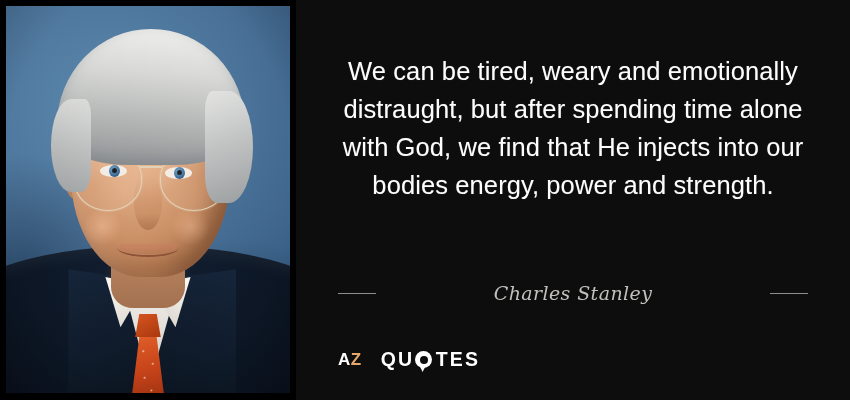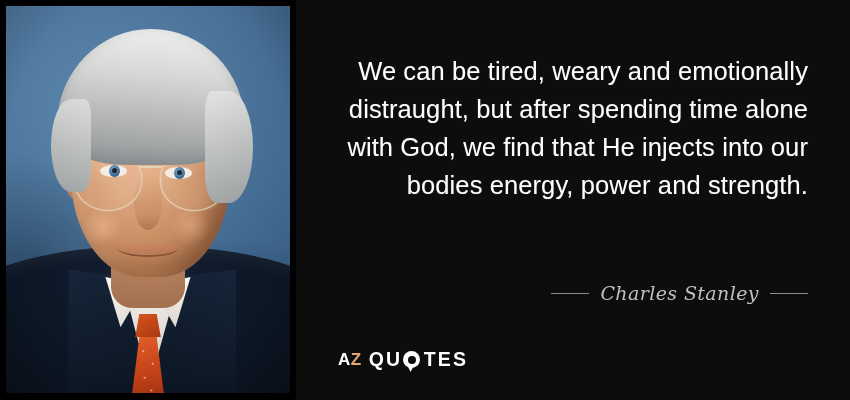--- a/index.html
+++ b/index.html
@@ -245,36 +245,36 @@
     top: 0;
     width: 554px;
     height: 400px;
     background: #0d0d0d;
   }
   #quote-text {
     position: absolute;
     left: 42px;
     top: 52px;
     width: 470px;
-    text-align: right;
+    text-align: center;
     color: #fdfdfd;
     font-size: 25.5px;
     line-height: 38px;
     font-weight: 300;
     letter-spacing: .1px;
     text-shadow: 0 0 1px rgba(255,255,255,.25);
   }
   #attribution {
     position: absolute;
     left: 42px;
     top: 282px;
     width: 470px;
     display: flex;
     align-items: center;
-    justify-content: flex-end;
+    justify-content: space-between;
     gap: 11px;
   }
   .attr-rule {
     width: 38px;
     height: 1px;
     background: #8d8d8d;
   }
   #author-name {
     color: #c2c0bd;
     font-family: "DejaVu Serif", serif;
@@ -303,20 +303,21 @@
   #logo-a { color: #ffffff; }
   #logo-z { color: #e8a76a; }
   #logo-quotes {
     display: flex;
     align-items: center;
     font-size: 19.5px;
     font-weight: 700;
     color: #ffffff;
     letter-spacing: 2.2px;
     line-height: 1;
+    margin-left: 12px;
   }
   .logo-bubble {
     display: inline-block;
     position: relative;
     width: 17px;
     height: 17px;
     background: #ffffff;
     border-radius: 50%;
     margin: 0 3.4px 0 1px;
   }

